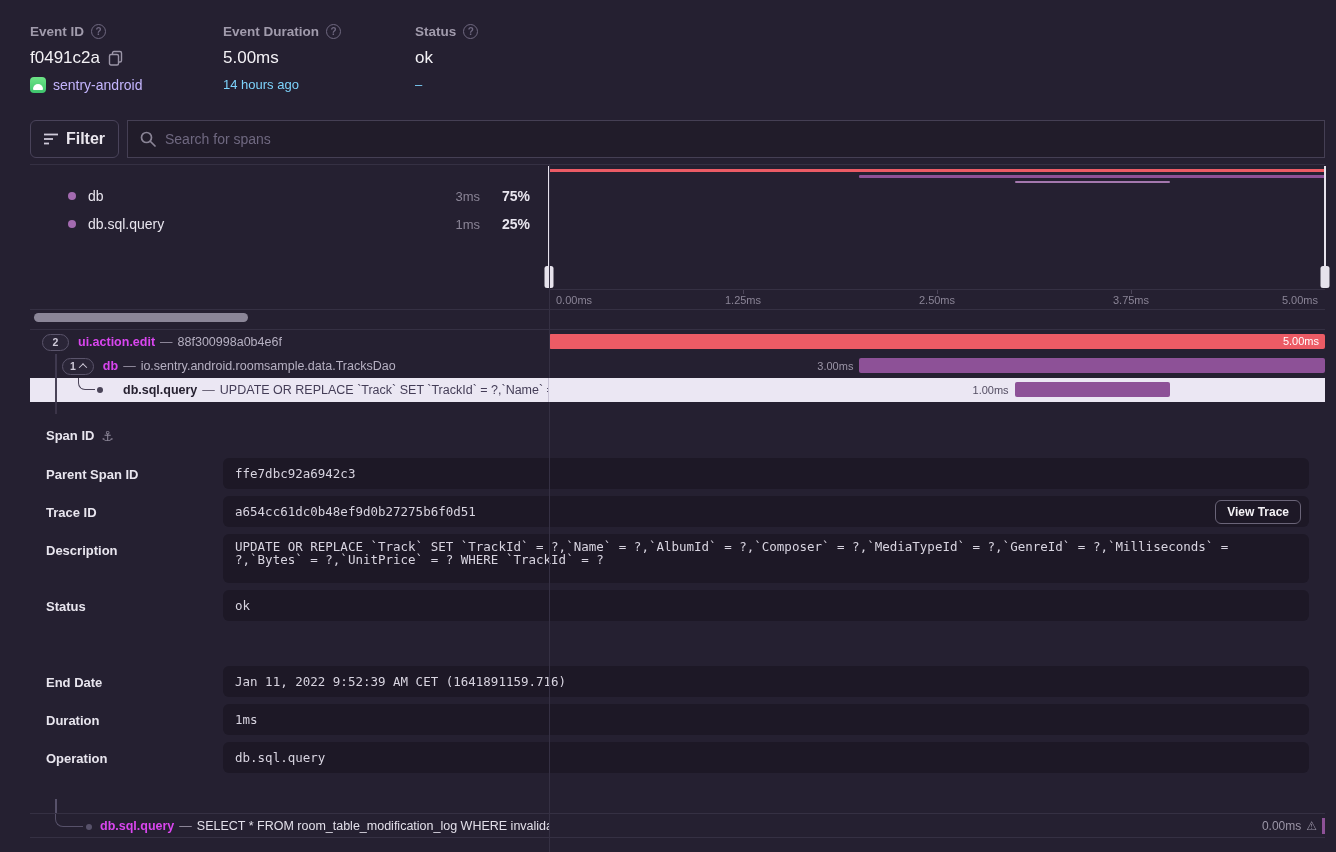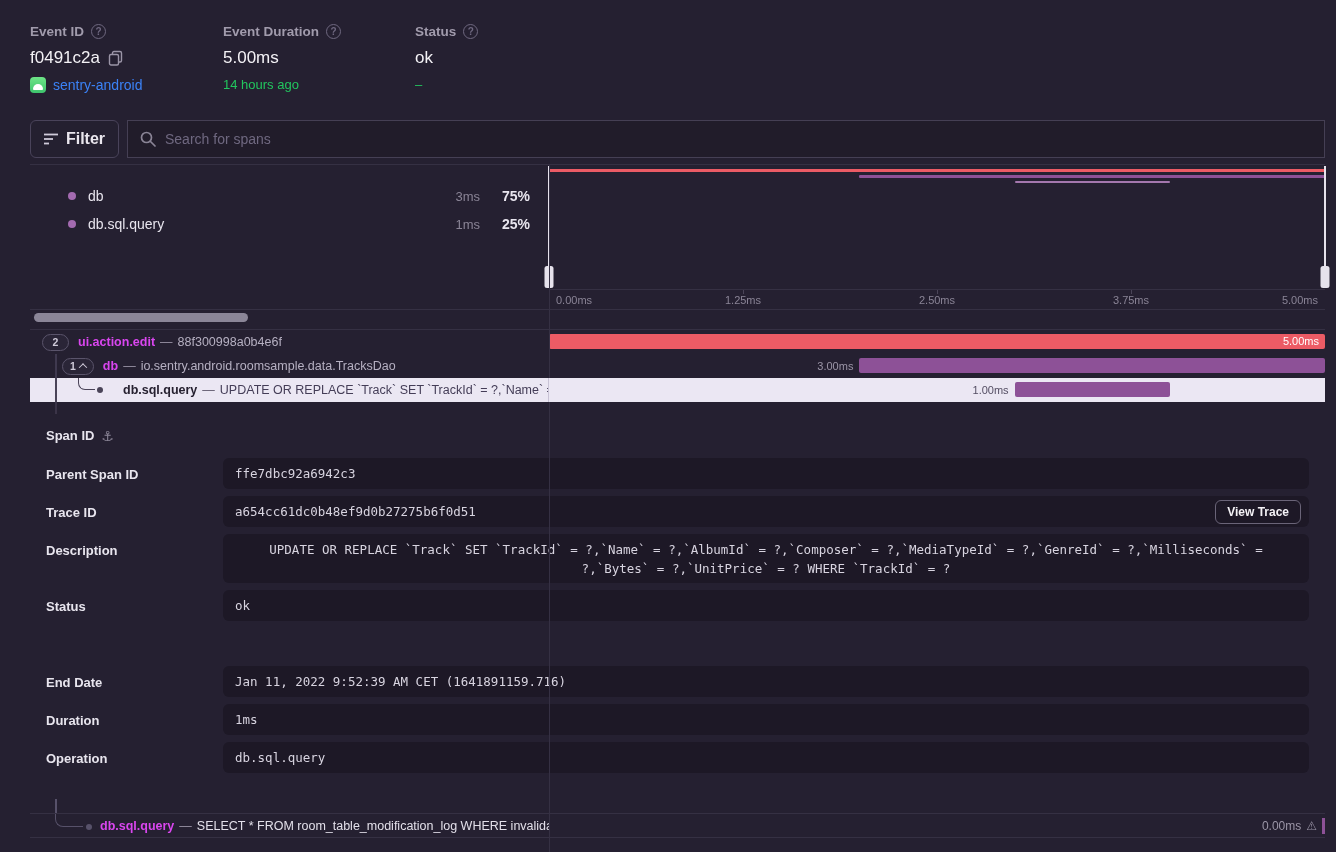--- a/index.html
+++ b/index.html
@@ -9,22 +9,22 @@
     background:#252031; color:#e8e5ee;
     font-family:"Liberation Sans", sans-serif;
   }
   
   .hcol { position:absolute; top:24px; }
   .hcol.c1 { left:30px; } .hcol.c2 { left:223px; } .hcol.c3 { left:415px; }
   .hlabel { display:flex; align-items:center; gap:7px; font-size:13.5px; font-weight:bold; color:#a19bac; }
   .qicon { width:15px; height:15px; border:1.5px solid #6f6880; border-radius:50%;
            color:#6f6880; font-size:10px; font-weight:bold; display:flex; align-items:center; justify-content:center; }
   .hvalue { margin-top:9px; font-size:17px; font-weight:500; color:#f4f2f6; display:flex; align-items:center; gap:8px; }
-  .hsub { margin-top:9px; font-size:13px; color:#22c55e; }
-  .project { margin-top:9px; display:flex; align-items:center; gap:7px; font-size:14px; color:#3b82f6; cursor:pointer; }
+  .hsub { margin-top:9px; font-size:13px; color:#7dd3fc; }
+  .project { margin-top:9px; display:flex; align-items:center; gap:7px; font-size:14px; color:#c4b5fd; cursor:pointer; }
   .android-badge { width:16px; height:16px; border-radius:4px; background:linear-gradient(180deg,#6ee487,#3ec46d);
                    display:flex; align-items:flex-end; justify-content:center; }
   .android-dome { width:10px; height:6px; background:#fff; border-radius:5px 5px 1px 1px; margin-bottom:3px; }
   
   .filter-btn { position:absolute; left:30px; top:120px; width:89px; height:38px;
     border:1px solid #49435a; border-radius:6px; background:#242030;
     display:flex; align-items:center; justify-content:center; gap:8px;
     font-size:16px; font-weight:bold; color:#eae7ee; cursor:pointer; }
   .search-box { position:absolute; left:127px; top:120px; width:1198px; height:38px;
     border:1px solid #453f54; border-radius:0; background:#211c2a;
@@ -98,22 +98,22 @@
   .details { position:absolute; left:30px; top:413px; width:1295px; height:380px; }
   .drow { position:absolute; left:0; right:0; height:31px; }
   .drow.desc { height:49px; }
   .dlabel { position:absolute; left:16px; top:50%; transform:translateY(-50%);
             font-size:13px; font-weight:bold; color:#e8e5ee; display:flex; align-items:center; gap:7px; }
   .drow.desc .dlabel { top:16px; }
   .anchor-icon { font-size:14px; color:#8a8496; cursor:pointer; font-family:"DejaVu Sans",sans-serif; }
   .dvalue { position:absolute; left:193px; right:16px; top:0; bottom:0; background:#1d1826; border-radius:6px;
             display:flex; align-items:center; padding:0 12px;
             font-family:"DejaVu Sans Mono",monospace; font-size:12.5px; color:#d8d4e0; }
-  .drow.desc .dvalue { align-items:flex-start; padding-top:6px; line-height:19px;
-            white-space:normal; word-break:break-word; display:block;text-align:center; }
+  .drow.desc .dvalue { align-items:flex-start; padding-top:6px; line-height:13px;
+            white-space:normal; word-break:break-word; display:block; }
   .box-btn { position:absolute; right:8px; top:50%; transform:translateY(-50%);
              border-radius:6px; padding:4px 11px; font-family:"Liberation Sans",sans-serif;
              font-size:12px; font-weight:bold; background:transparent; }
   .box-btn.disabled { color:#6f6880; border:1px dashed #4a4458; }
   .box-btn.primary { color:#f4f2f6; border:1px solid #6a6478; cursor:pointer; }
   
   .bottom-guide { position:absolute; left:55px; top:799px; width:1.5px; height:14px; background:#57516a; z-index:1; }
   .row3-stub { position:absolute; left:55px; top:402px; width:1.5px; height:12px; background:#3b3448; }
   .bottom-row { position:absolute; left:30px; top:813px; width:1295px; height:25px;
                 border-top:1px solid #353043; border-bottom:1px solid #353043; cursor:pointer; }

